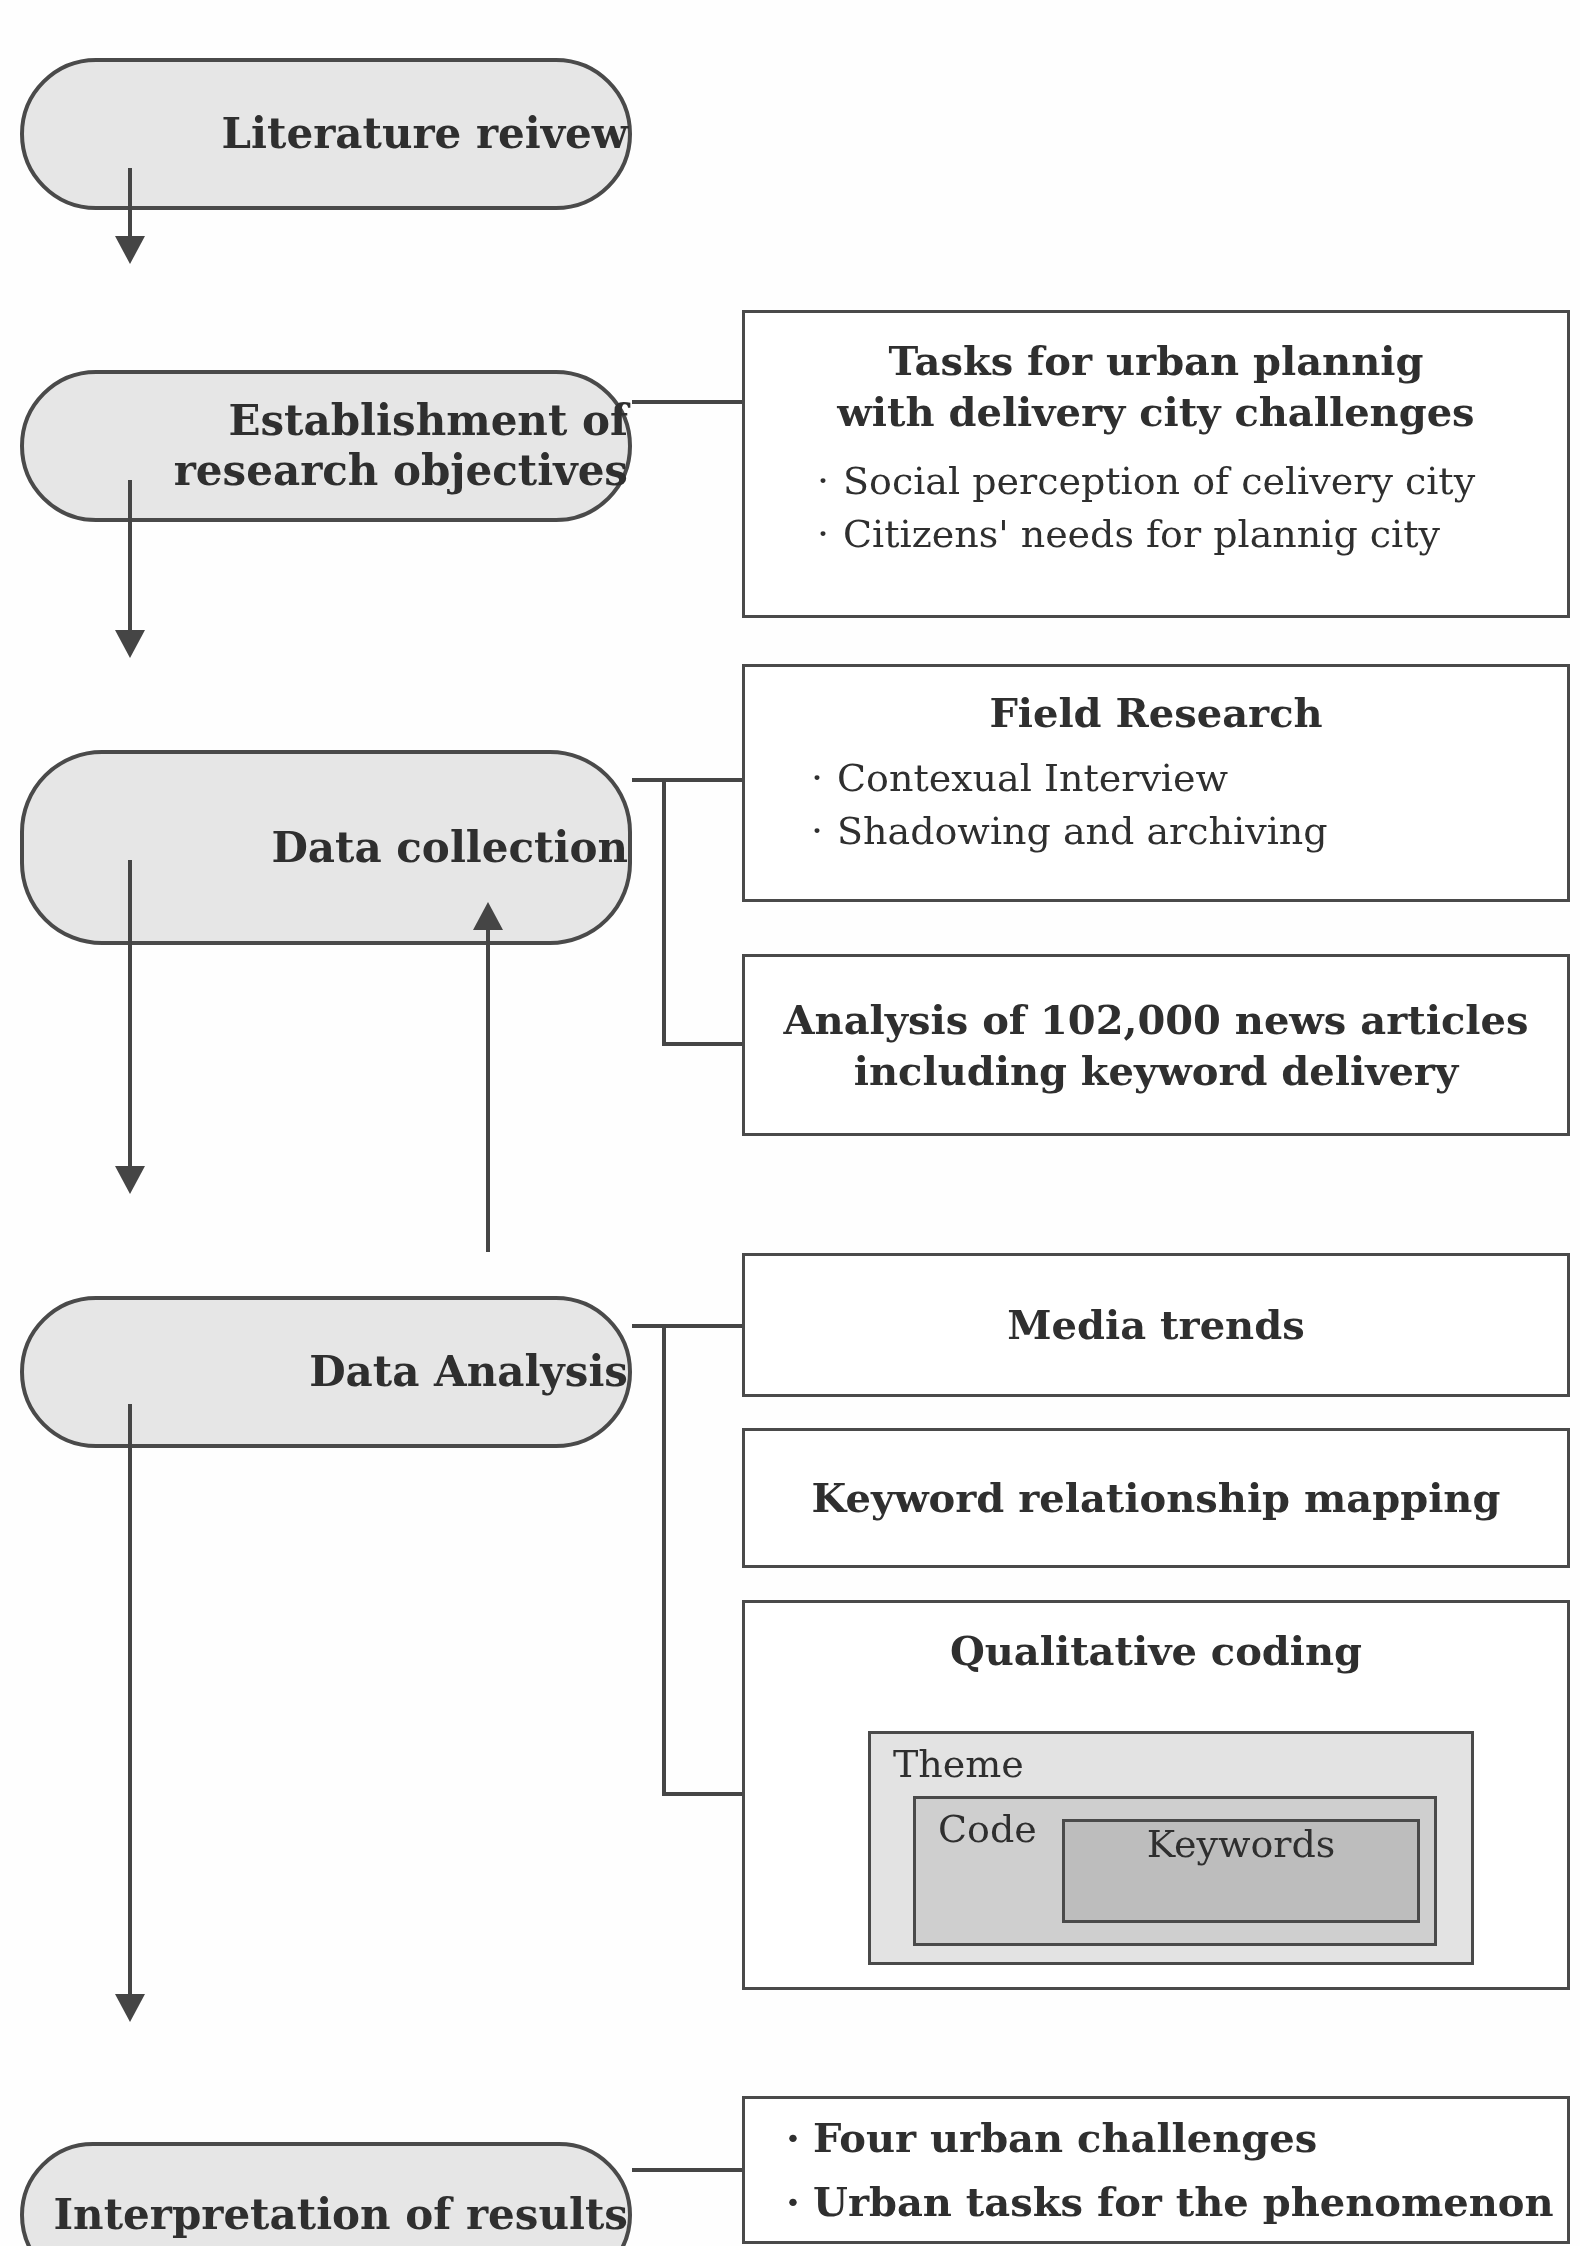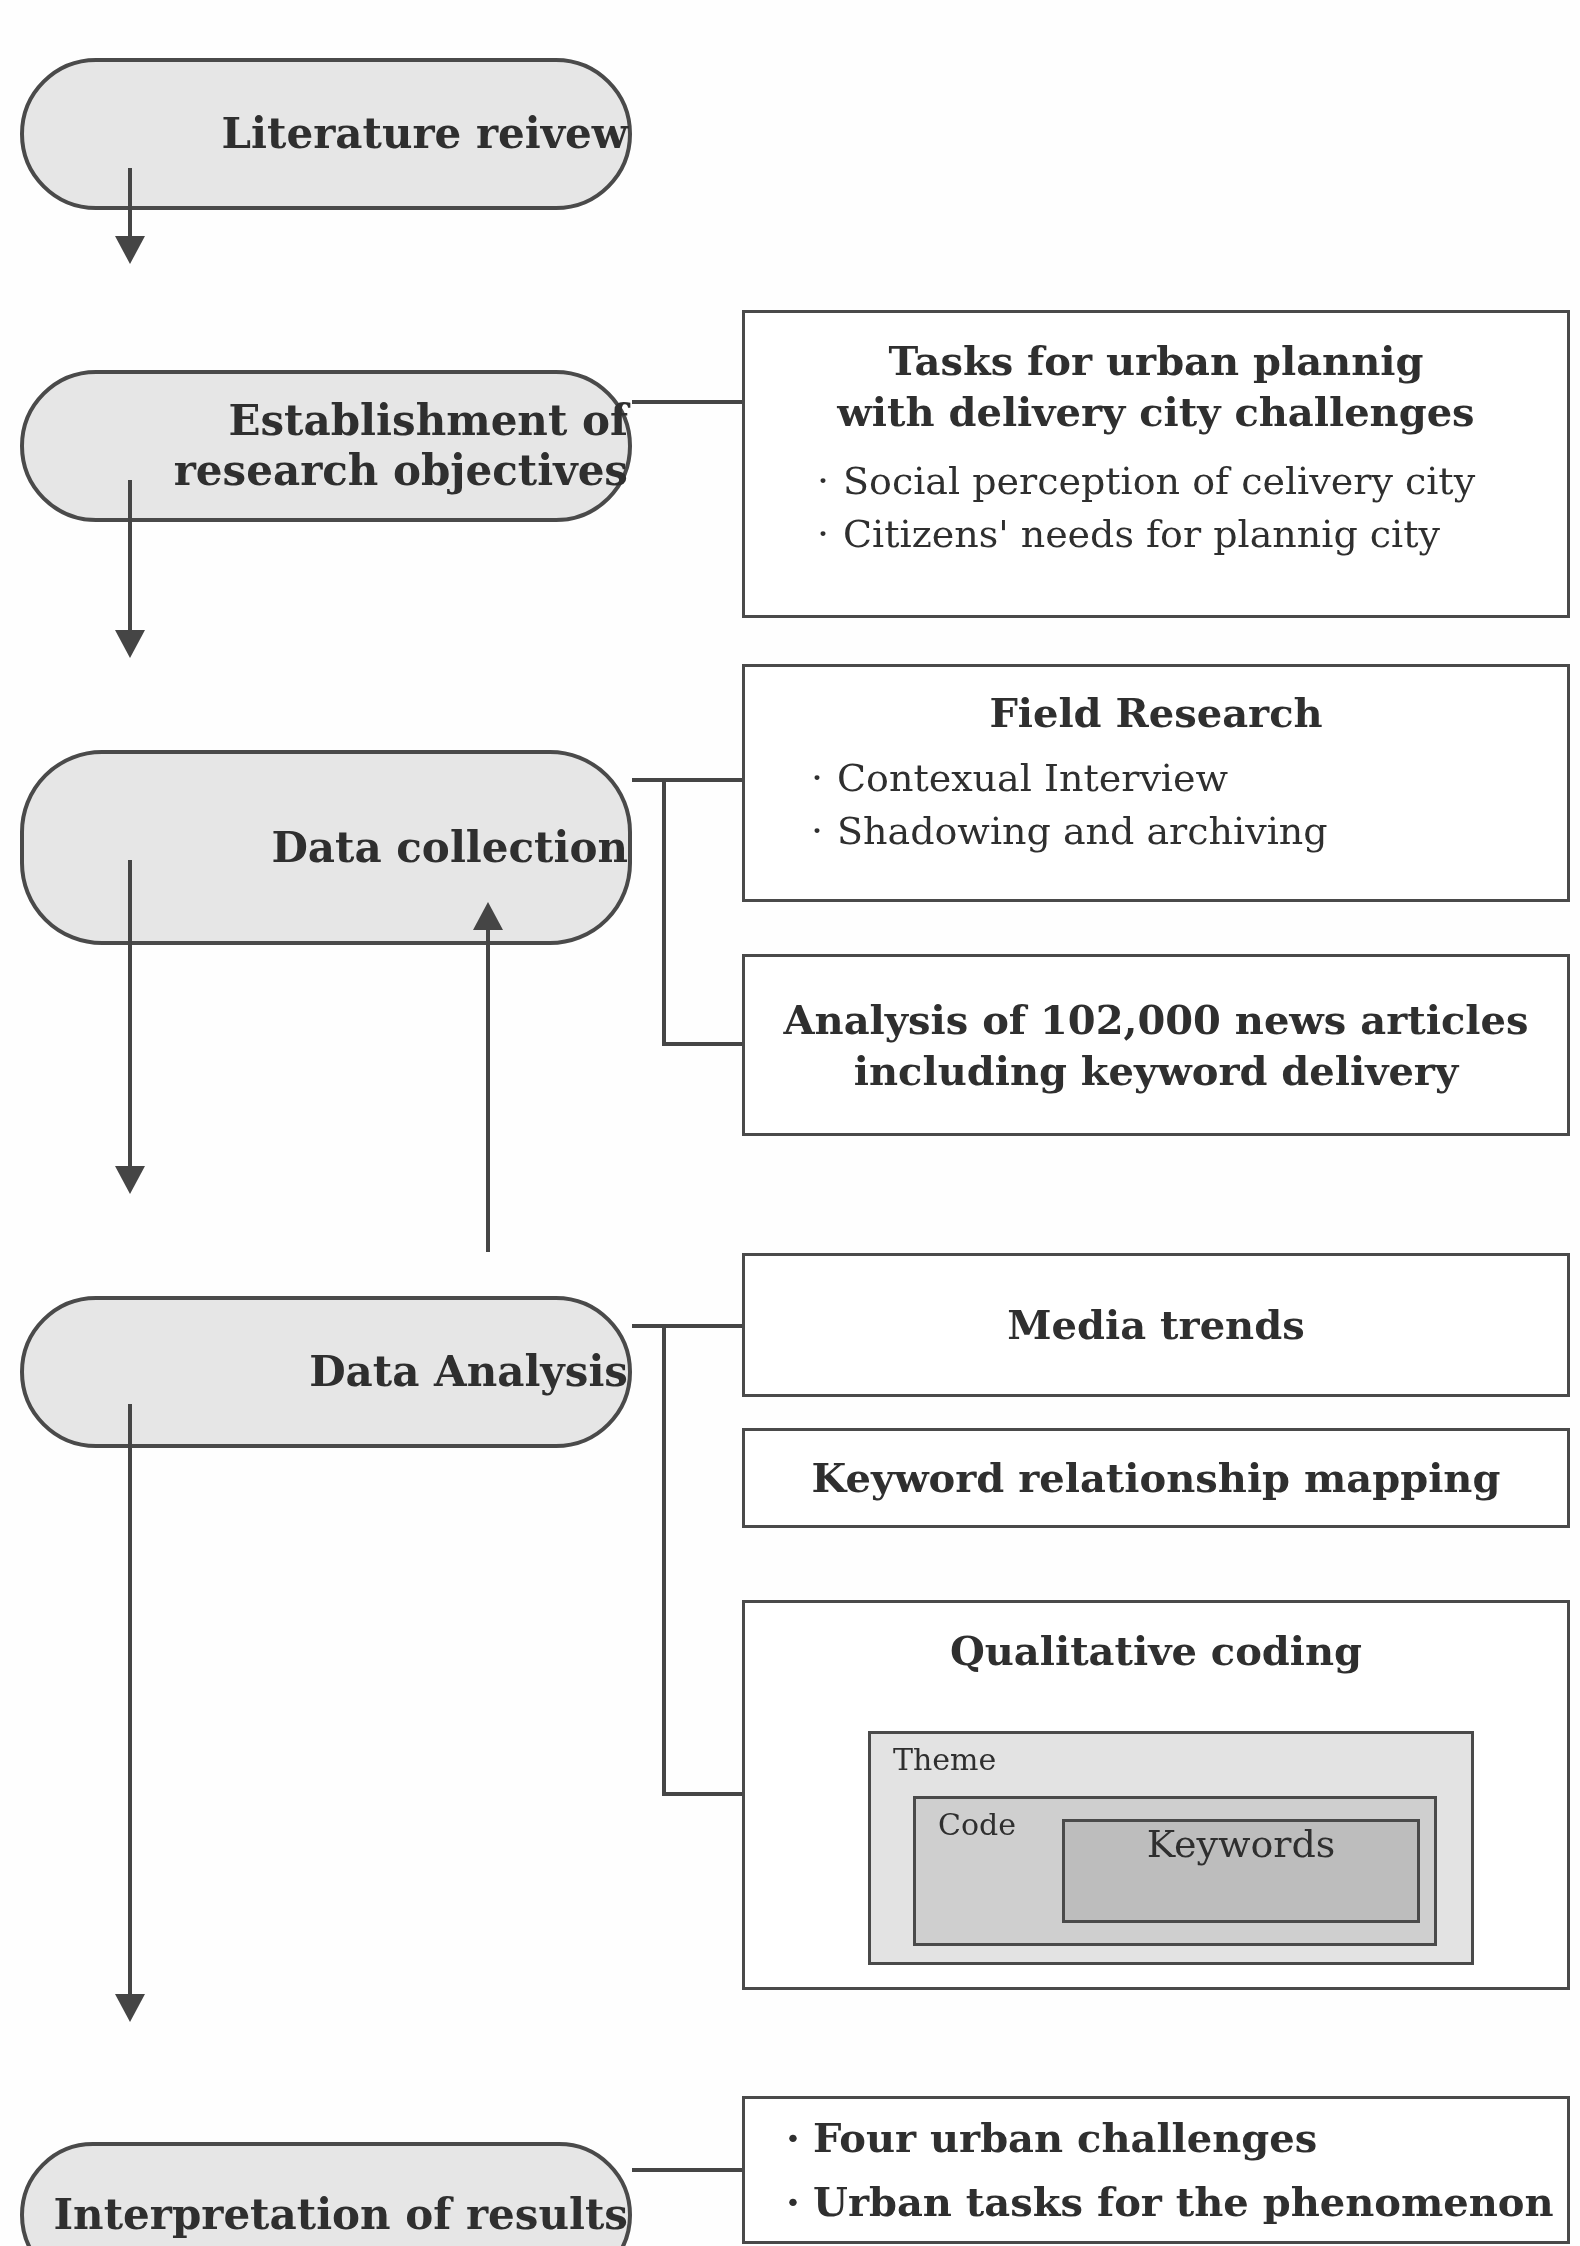--- a/index.html
+++ b/index.html
@@ -26,21 +26,21 @@
   .center-flex{display:flex;flex-direction:column;align-items:center;justify-content:center;}
   
   .vline{position:absolute;width:4px;background:var(--line,#454545);}
   .hline{position:absolute;height:4px;background:var(--line,#454545);}
   .head-down{position:absolute;width:0;height:0;border-left:15px solid transparent;border-right:15px solid transparent;border-top:28px solid var(--line,#454545);}
   .head-up{position:absolute;width:0;height:0;border-left:15px solid transparent;border-right:15px solid transparent;border-bottom:28px solid var(--line,#454545);}
   
   .theme-box{position:absolute;left:123px;top:128px;width:606px;height:234px;box-sizing:border-box;background:var(--theme-fill,#e3e3e3);border:3px solid var(--border,#4a4a4a);}
   .code-box{position:absolute;left:42px;top:62px;width:524px;height:150px;box-sizing:border-box;background:var(--code-fill,#cfcfcf);border:3px solid var(--border,#4a4a4a);}
   .keywords-box{position:absolute;left:146px;top:20px;width:358px;height:104px;box-sizing:border-box;background:var(--keywords-fill,#bdbdbd);border:3px solid var(--border,#4a4a4a);display:flex;justify-content:center;font-size:38px;}
-  .inner-label{font-size:30px;padding:8px 0 0 22px;color:var(--text,#2f2f2f);}
+  .inner-label{font-size:38px;padding:8px 0 0 22px;color:var(--text,#2f2f2f);}
   .results-bullets{font-weight:bold;font-size:40px;line-height:1.6;}
 </style>
 </head>
 <body>
 
 <div class="canvas">
 
   <div class="pill" style="top:14px;height:152px">
     <div>Literature reivew</div>
   </div>
@@ -130,21 +130,21 @@
 
   <div class="rbox center-flex" style="top:954px;height:182px">
     <div class="rtitle">Analysis of 102,000 news articles</div>
     <div class="rtitle">including keyword delivery</div>
   </div>
 
   <div class="rbox center-flex" style="top:1253px;height:144px">
     <div class="rtitle">Media trends</div>
   </div>
 
-  <div class="rbox center-flex" style="top:1428px;height:100px">
+  <div class="rbox center-flex" style="top:1428px;height:140px">
     <div class="rtitle">Keyword relationship mapping</div>
   </div>
 
   <div class="rbox" style="top:1600px;height:390px">
     <div class="rtitle" style="margin-top:22px">Qualitative coding</div>
     <div class="theme-box">
       <div class="inner-label">Theme</div>
       <div class="code-box">
         <div class="inner-label">Code</div>
         <div class="keywords-box">

